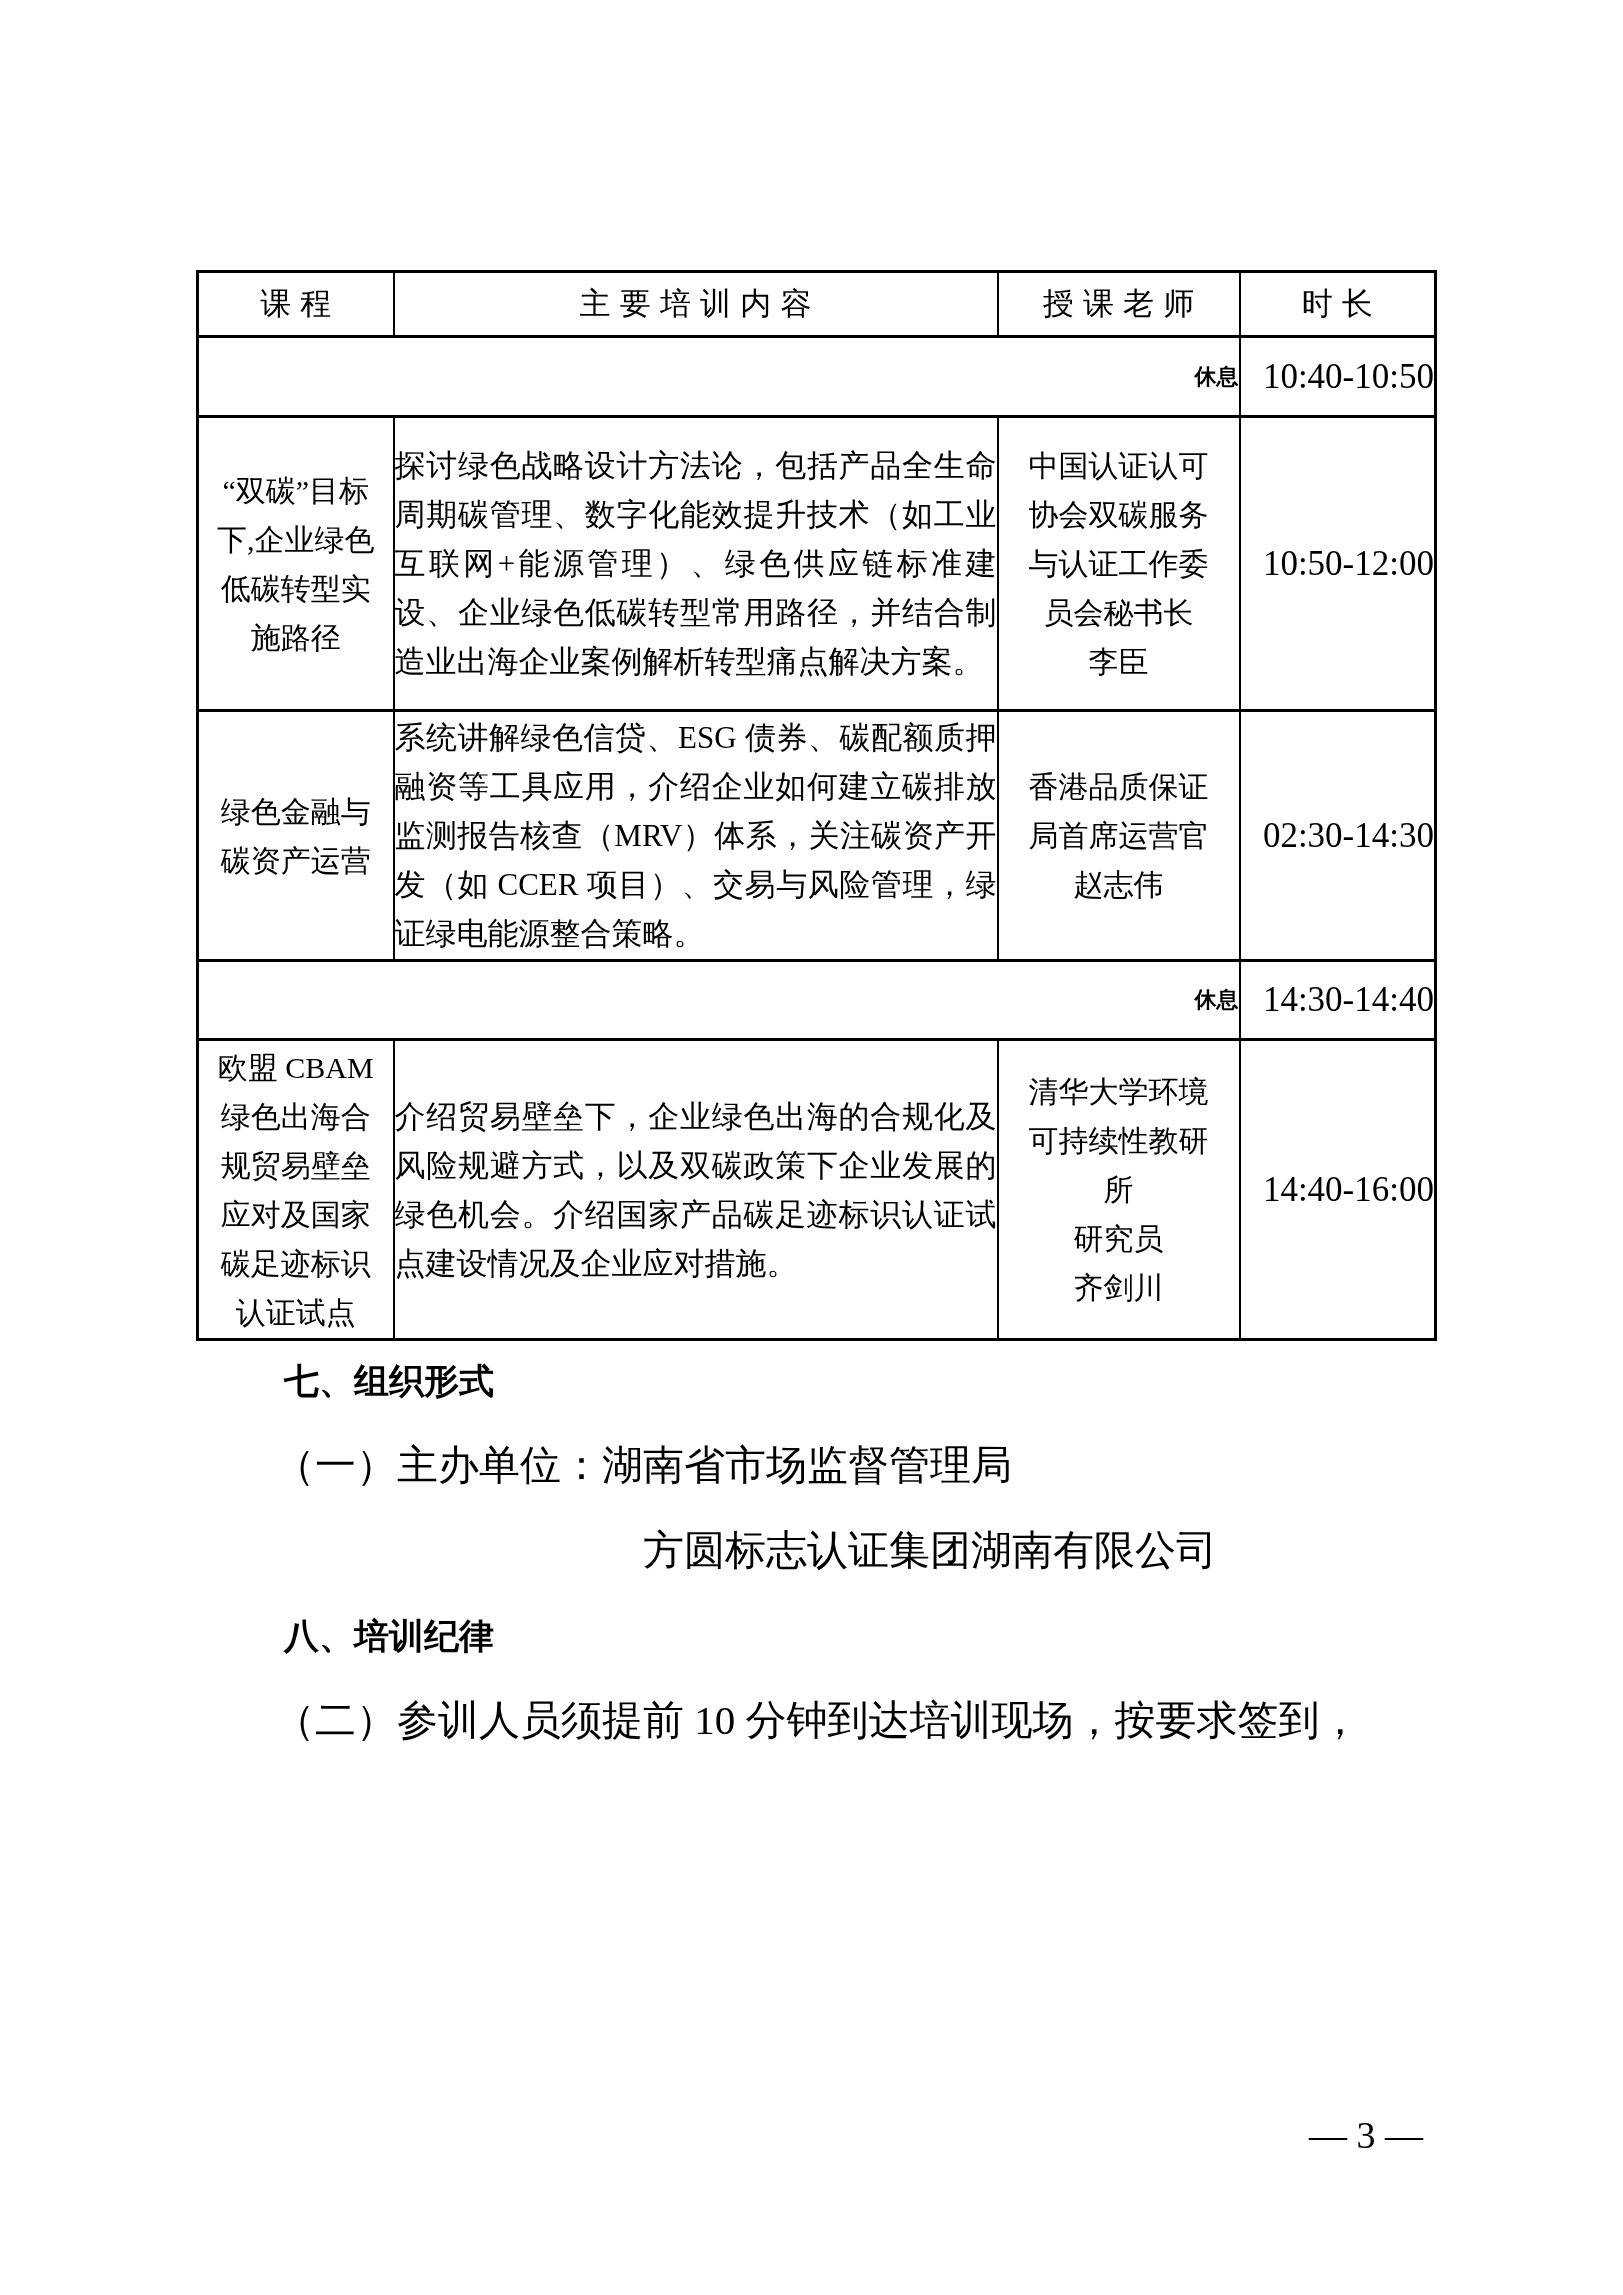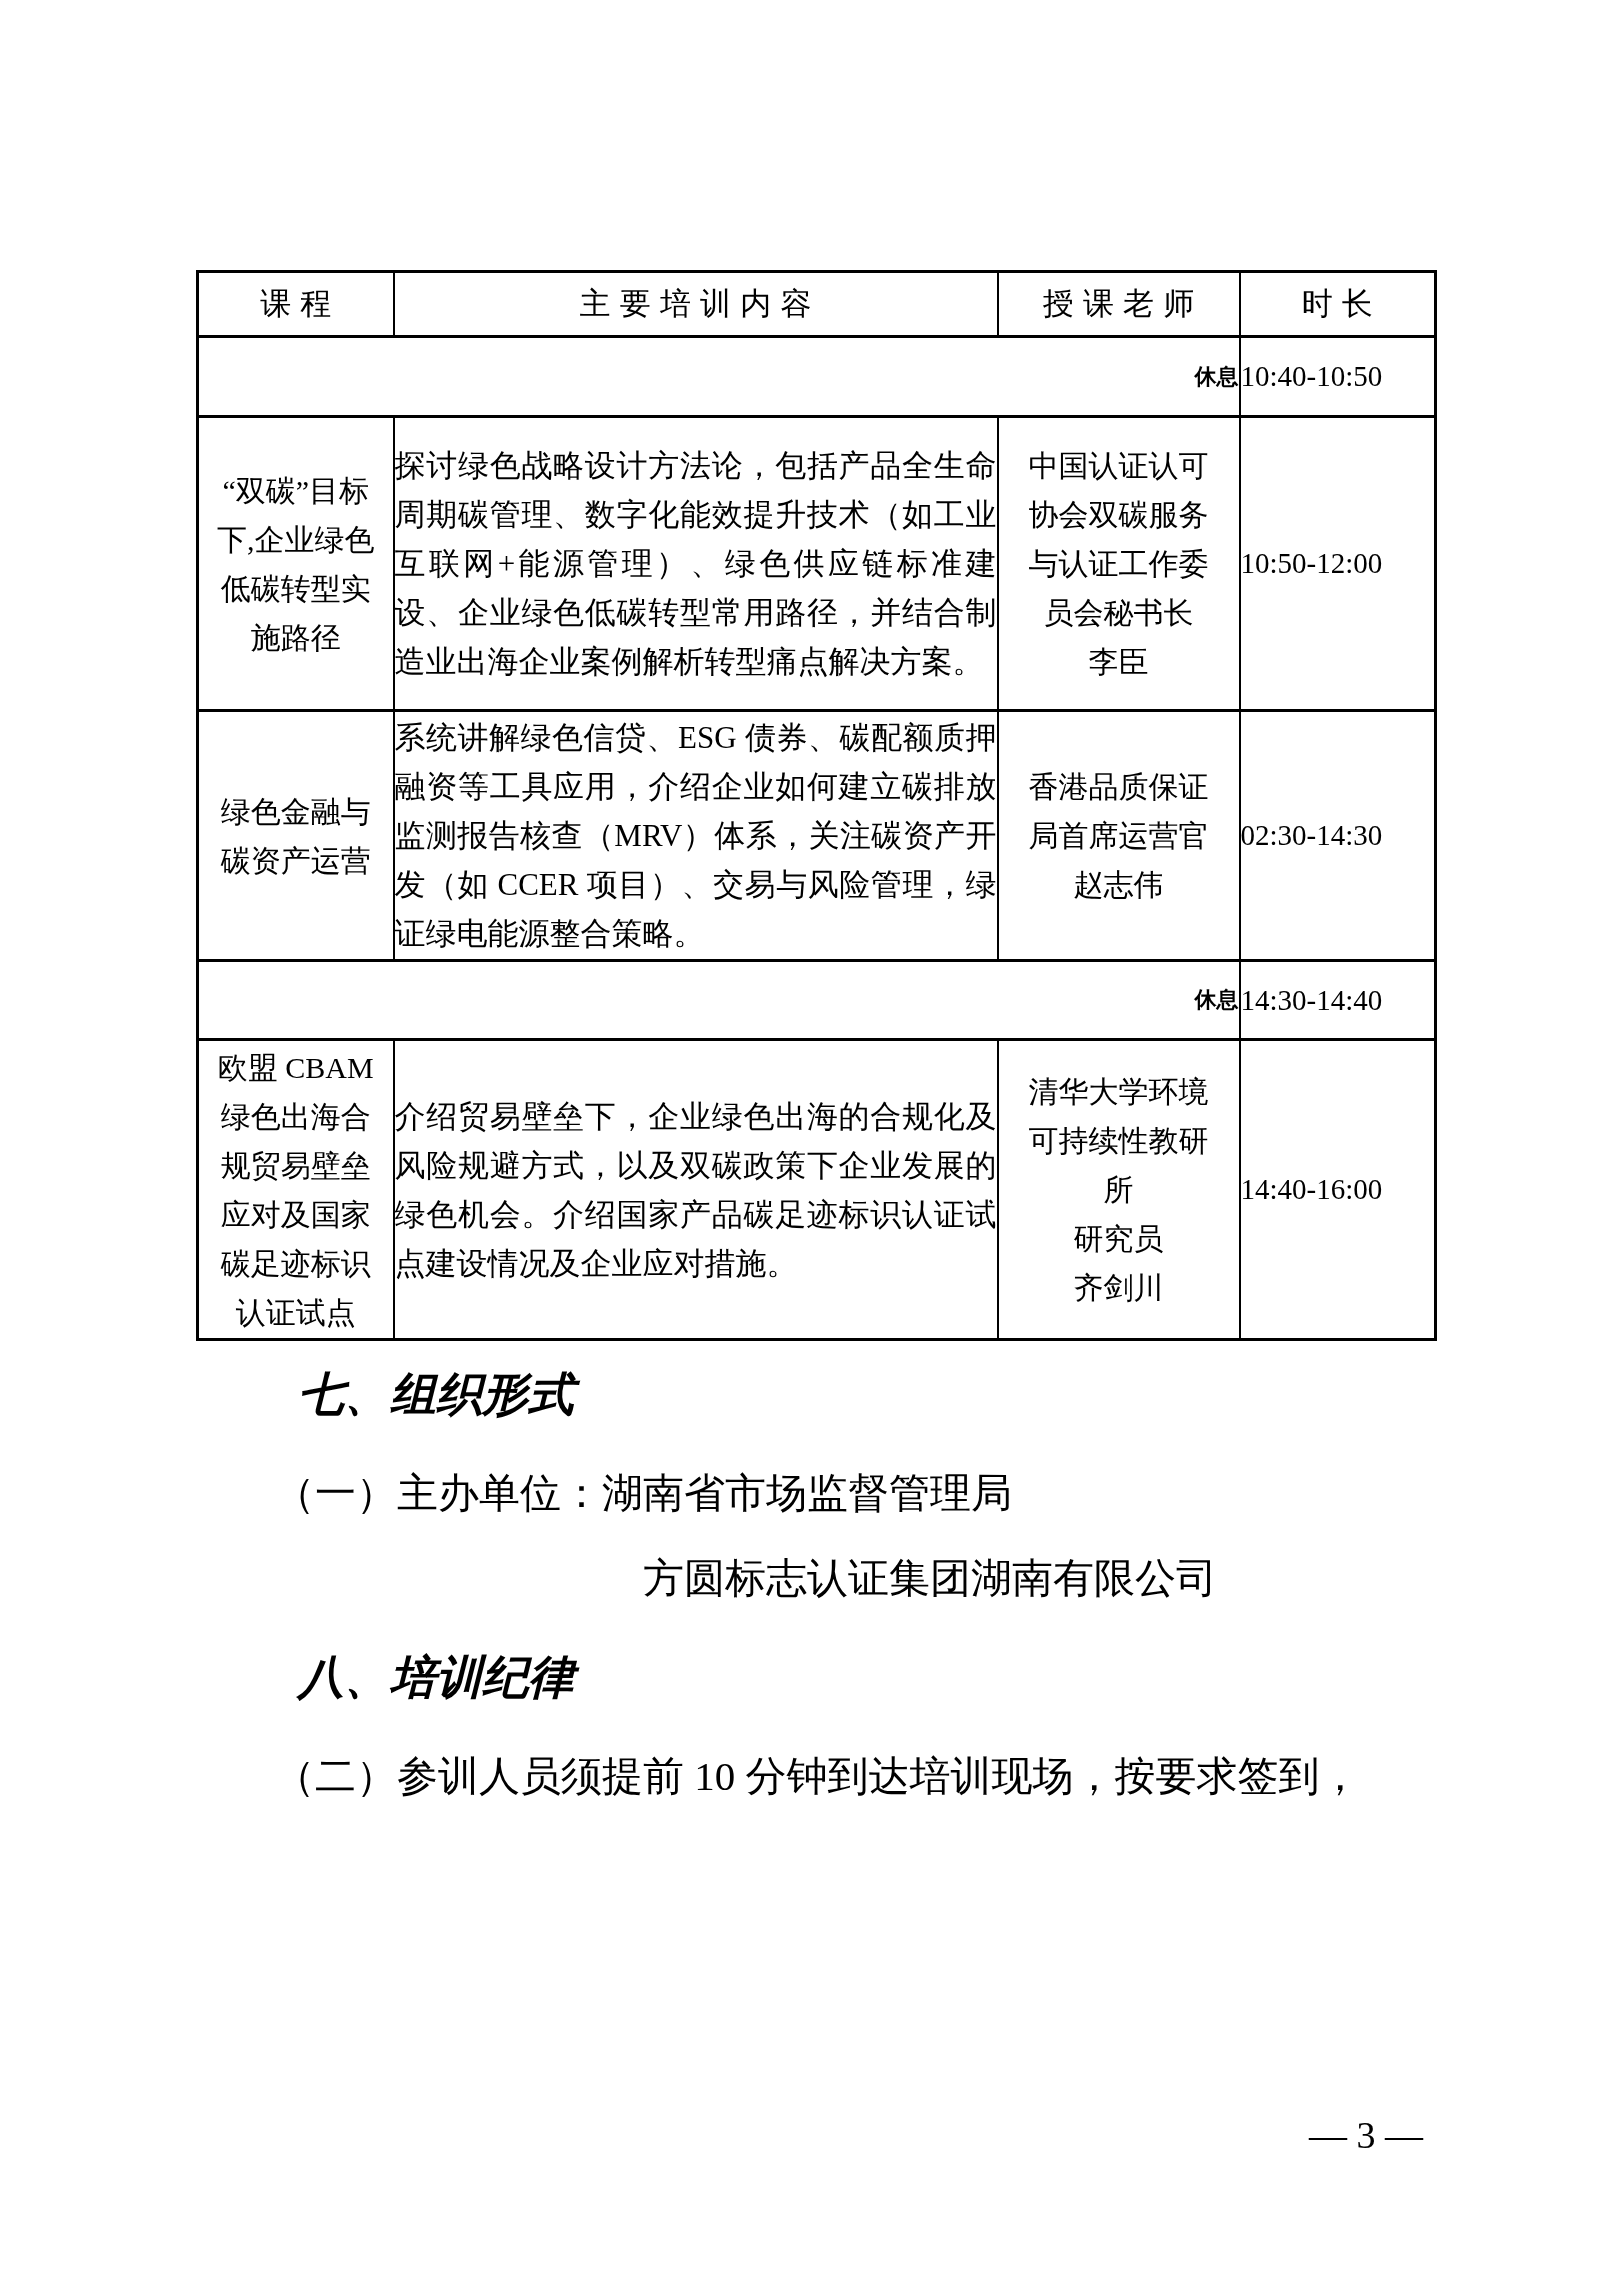--- a/index.html
+++ b/index.html
@@ -59,40 +59,39 @@
     line-height:49px;
     white-space:pre-line;
   }
   td.content-cell {
     font-size:31px;
     line-height:49px;
     text-align:justify;
     padding:0 10.5px;
   }
   td.time-cell {
-    text-align:left;
-    font-size:29px;
+    text-align:right;
+    font-size:35px;
     white-space:nowrap;
   }
 
   
   .doc-body {
     position:absolute; left:192px; top:1338px;
     width:1238px;
     font-size:41px;
     line-height:85px;
   }
   .doc-body h2 {
-    margin:14px;
+    margin:0;
     font-family:"Liberation Sans","DejaVu Sans",sans-serif;
     font-weight:bold;
-    font-size:46px;
+    font-size:35px;
     line-height:85px;
     padding-left:92px;
-    font-style:italic;
   }
   .doc-body p.para {
     margin:0;
     text-align:justify;
   }
   .doc-body p.indent { text-indent:2em; }
   .doc-body p.cont   { margin-left:11em; text-indent:0; }
 
   .page-number {
     position:absolute;

